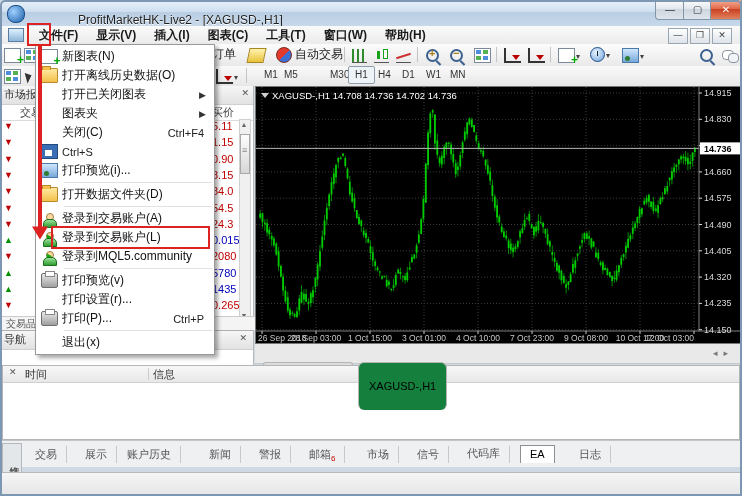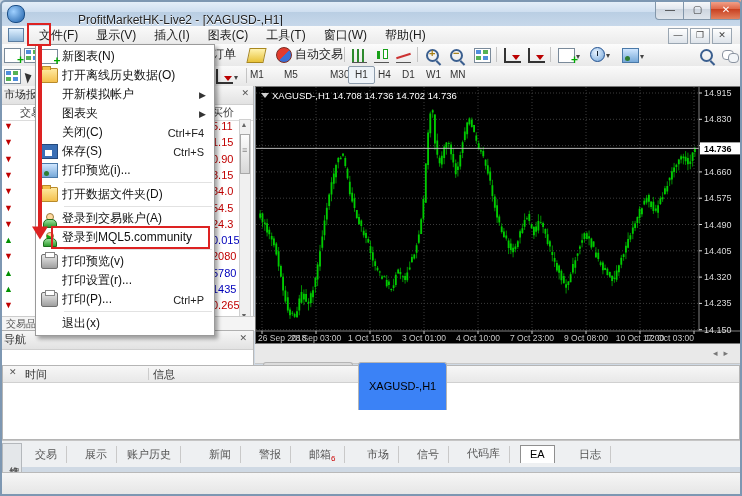--- a/index.html
+++ b/index.html
@@ -19,21 +19,21 @@
     background:linear-gradient(#fdfdfd,#e3e8ef 45%,#ccd4de 46%,#dfe5ec);}
   #btn-min{left:655px;width:28px;border-radius:0 0 0 4px;}
   #btn-max{left:683px;width:27px;}
   #btn-close{left:710px;width:30px;border-radius:0 0 4px 0;color:#fff;font-weight:bold;
     background:linear-gradient(#f6b09b,#e06a4b 45%,#c73d1d 46%,#e2815f);}
   
   #menubar{left:0;top:26px;width:742px;height:18px;background:linear-gradient(#fafafa,#ebebeb);
     border-bottom:1px solid #d5d5d5;display:flex;align-items:center;}
   #mdi-icon{width:14px;height:12px;margin:0 6px 0 8px;border:1px solid #5b7da0;
     background:linear-gradient(#dff0ff,#8fb6da);}
-  .menu-item{padding:13px 9px;height:16px;line-height:16px;}
+  .menu-item{padding:13px 9px;height:16px;line-height:16px;font-weight:bold;}
   .mdibtns{position:absolute;right:10px;top:2px;display:flex;gap:2px;}
   .mdib{width:18px;height:14px;border:1px solid #9aa6b2;background:linear-gradient(#fff,#dde3ea);
     font-size:9px;line-height:13px;text-align:center;color:#444;}
   
   #toolbar1{left:0;top:44px;width:742px;height:22px;background:linear-gradient(#fcfcfc,#e9e9e9);
     border-bottom:1px solid #d8d8d8;}
   #toolbar2{left:0;top:66px;width:742px;height:20px;background:linear-gradient(#fafafa,#e7e7e7);
     border-bottom:1px solid #cfcfcf;}
   .tbtn{position:absolute;top:2px;height:17px;display:flex;align-items:center;gap:3px;
     padding:0 4px;font-size:12px;color:#222;}
@@ -121,21 +121,21 @@
   #nav-title{height:16px;background:linear-gradient(#f6f6f6,#e2e2e2);border-bottom:1px solid #cfcfcf;
     padding:1px 4px;font-size:11px;color:#333;}
   #nav-close{position:absolute;right:6px;top:2px;font-size:9px;color:#555;}
   
   #chartwin{left:255px;top:86px;width:487px;height:258px;background:#000;border:1px solid #777;
     box-sizing:border-box;}
   #chart-tabs{left:255px;top:344px;width:487px;height:19px;background:#e9e9e9;
     border-bottom:1px solid #c8c8c8;}
   .ctab{position:absolute;top:18px;height:16px;line-height:16px;padding:15px 10px;font-size:11px;
     color:#666;border:1px solid #b5b5b5;border-bottom:none;border-radius:3px 3px 0 0;background:#dcdcdc;}
-  .ctab.active{background:#3b82f6;color:#000;z-index:2;height:17px;}
+  .ctab.active{background:#15803d;color:#000;z-index:2;height:17px;border-radius:6px;}
   .ctab-arrows{position:absolute;right:8px;top:4px;font-size:9px;color:#777;letter-spacing:6px;}
   
   #terminal{left:2px;top:365px;width:738px;height:75px;background:#fff;border:1px solid #b5b5b5;
     box-sizing:border-box;}
   #term-head{height:16px;background:linear-gradient(#f7f7f7,#e8e8e8);border-bottom:1px solid #d0d0d0;
     font-size:11px;color:#333;position:relative;}
   #term-close{position:absolute;left:6px;top:1px;font-size:9px;color:#555;}
   .tcol1{position:absolute;left:22px;top:1px;}
   .tcol2{position:absolute;left:150px;top:1px;}
   .tcoldiv{position:absolute;left:145px;top:2px;width:1px;height:12px;background:#ccc;}
@@ -226,21 +226,21 @@
     <span class="abs" style="left:700px;top:4px;"><span class="i i-mag"></span></span>
     <span class="abs" style="left:722px;top:4px;"><span class="i i-chat"></span></span>
   </div>
 
   <div id="toolbar2" class="abs">
     <span class="abs" style="left:4px;top:3px;"><span class="i i-tiles"></span></span>
     <span class="abs" style="left:26px;top:3px;"><span class="i i-cursor"></span></span>
     <span class="abs" style="left:216px;top:3px;"><span class="i i-axis"></span><span class="dd">▾</span></span>
     <div class="tsep" style="left:246px;top:2px;"></div>
     <div id="tf-buttons">
-        <div class="tf" style="left: 244px;">M1</div>
+        <div class="tf" style="left: 258px;">M1</div>
         <div class="tf" style="left: 278px;">M5</div>
         <div class="tf" style="left: 284px; margin-top: 17px;">M15</div>
         <div class="tf" style="left: 324px;">M30</div>
         <div class="tf active" style="left: 348px;">H1</div>
         <div class="tf" style="left: 372px;">H4</div>
         <div class="tf" style="left: 396px;">D1</div>
         <div class="tf" style="left: 420px;">W1</div>
         <div class="tf" style="left: 444px;">MN</div>
       </div>
   </div>
@@ -433,51 +433,54 @@
       <div class="fm-item">
         <span class="fm-ico"><span class="i i-newchart"></span></span>
         <span class="fm-label">新图表(N)</span>
       </div>
       <div class="fm-item">
         <span class="fm-ico"><span class="i i-folder"></span></span>
         <span class="fm-label">打开离线历史数据(O)</span>
       </div>
       <div class="fm-item">
         <span class="fm-ico"></span>
-        <span class="fm-label">开新模拟帐户</span>
+        <span class="fm-label">打开已关闭图表</span>
         <span class="fm-sub">▶</span>
       </div>
       <div class="fm-item">
         <span class="fm-ico"></span>
         <span class="fm-label">图表夹</span>
         <span class="fm-sub">▶</span>
       </div>
       <div class="fm-item">
         <span class="fm-ico"></span>
         <span class="fm-label">关闭(C)</span>
         <span class="fm-short">Ctrl+F4</span>
       </div>
       <div class="fm-item">
         <span class="fm-ico"><span class="i i-save"></span></span>
-        <span class="fm-label">保存(S)</span>
         <span class="fm-short">Ctrl+S</span>
       </div>
       <div class="fm-item">
         <span class="fm-ico"><span class="i i-picture"></span></span>
         <span class="fm-label">打印预览(i)...</span>
       </div>
       <div class="fm-sep"></div>
       <div class="fm-item">
         <span class="fm-ico"><span class="i i-folder"></span></span>
         <span class="fm-label">打开数据文件夹(D)</span>
       </div>
       <div class="fm-sep"></div>
       <div class="fm-item">
         <span class="fm-ico"><span class="i i-user"></span></span>
         <span class="fm-label">登录到交易账户(A)</span>
+      </div>
+      <div class="fm-item">
+        <span class="fm-ico"><span class="i i-user i-arrowtag"></span></span>
+        <span class="fm-label">登录到交易账户(L)</span>
       </div>
       <div class="fm-item">
         <span class="fm-ico"><span class="i i-user i-arrowtag"></span></span>
         <span class="fm-label">登录到MQL5.community</span>
       </div>
       <div class="fm-sep"></div>
       <div class="fm-item">
         <span class="fm-ico"><span class="i i-printer"></span></span>
         <span class="fm-label">打印预览(v)</span>
       </div>

